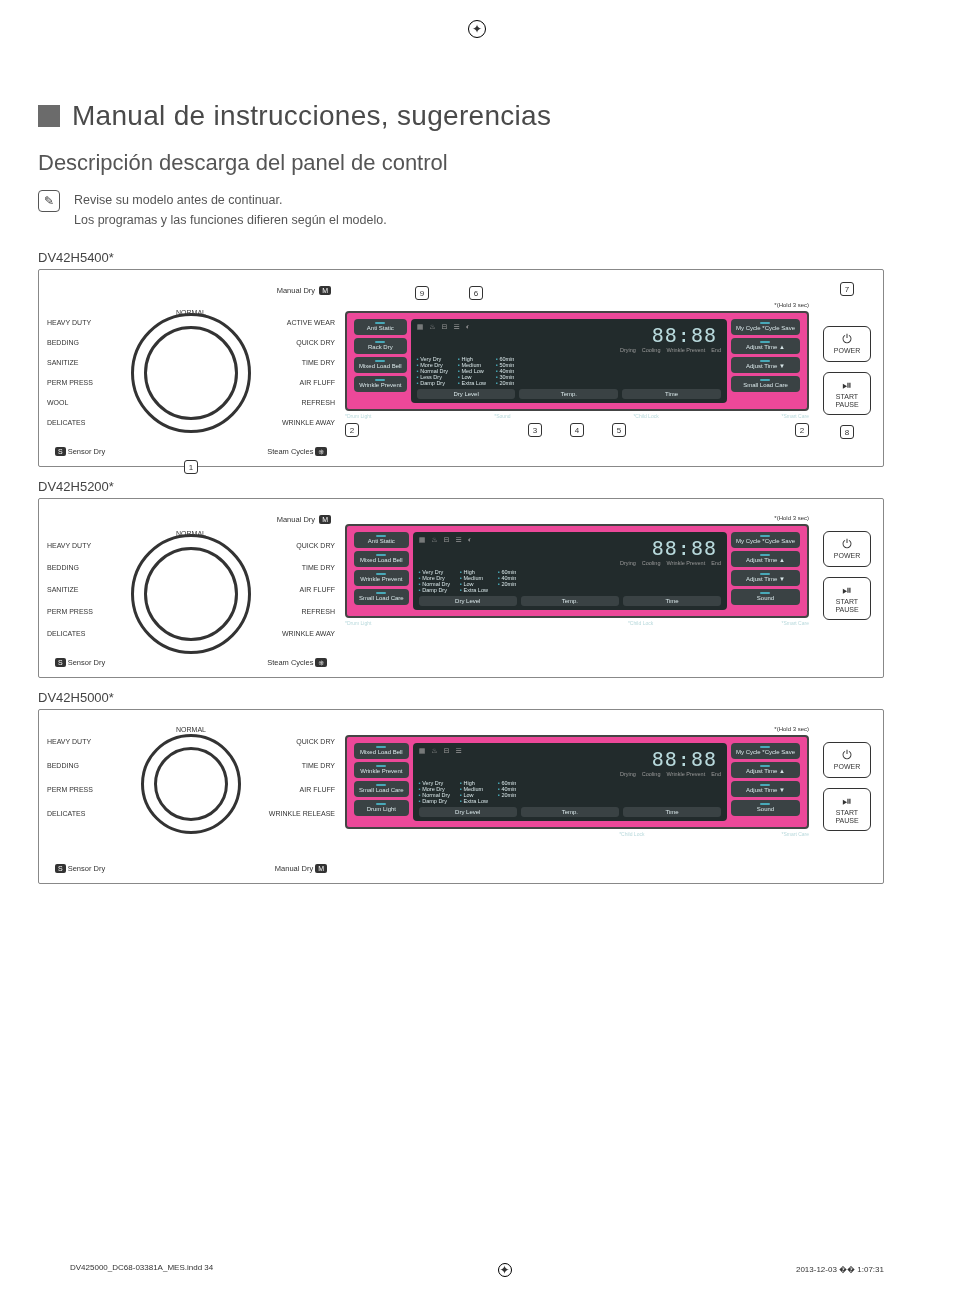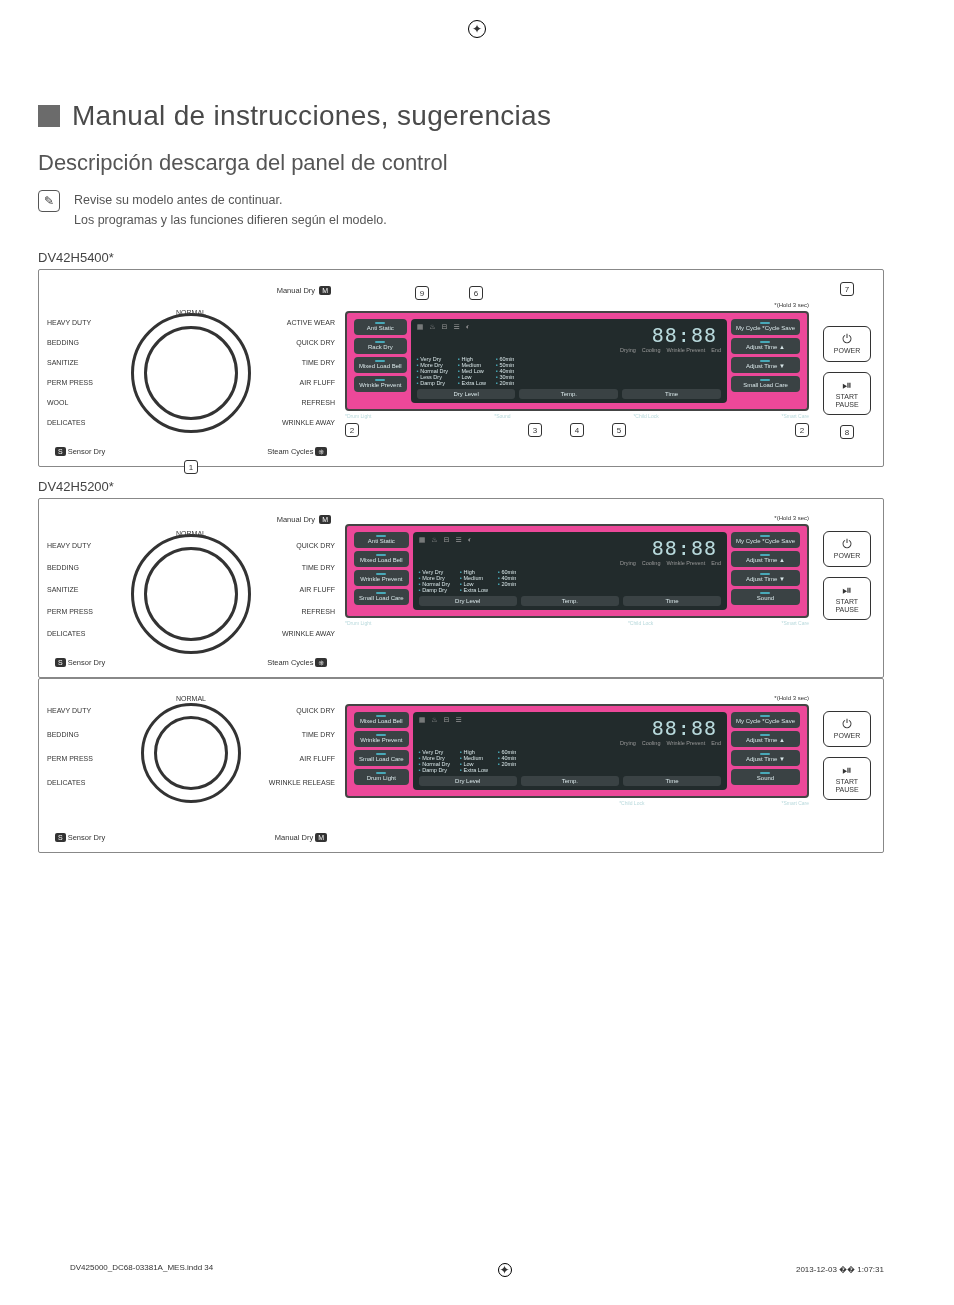--- a/index.html
+++ b/index.html
@@ -325,20 +325,21 @@
         </div>
       </div>
 
       <div class="side-buttons">
         <div class="side-btn"><span class="icon">⏻</span><span>POWER</span></div>
         <div class="side-btn"><span class="icon">⏯</span><span>START</span><br><span>PAUSE</span></div>
       </div>
     </div>
   </div>
 
+  <div class="model-label">DV42H5000*</div>
   <div class="panel-border">
     <div class="panel-diagram">
       <div class="dial-section">
         <div style="position:relative; height:110px; margin-top:8px;">
           <div class="dl left" style="left:-4px; top:4px;">HEAVY DUTY</div>
           <div class="dl left" style="left:-4px; top:28px;">BEDDING</div>
           <div class="dl left" style="left:-4px; top:52px;">PERM PRESS</div>
           <div class="dl left" style="left:-4px; top:76px;">DELICATES</div>
           <div class="dl" style="left:50%; top:-8px; transform:translateX(-50%);">NORMAL</div>
           <div class="dl" style="right:-4px; top:4px;">QUICK DRY</div>

